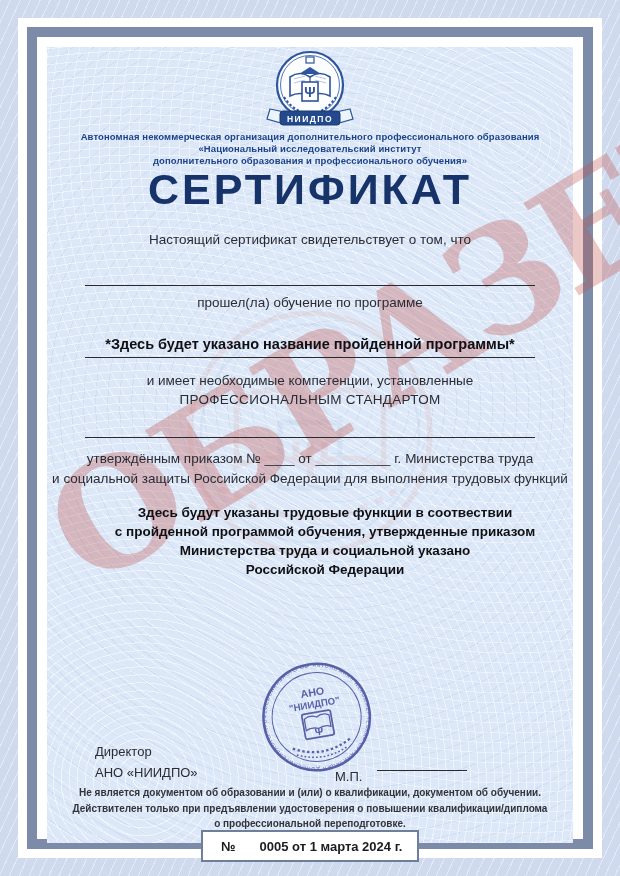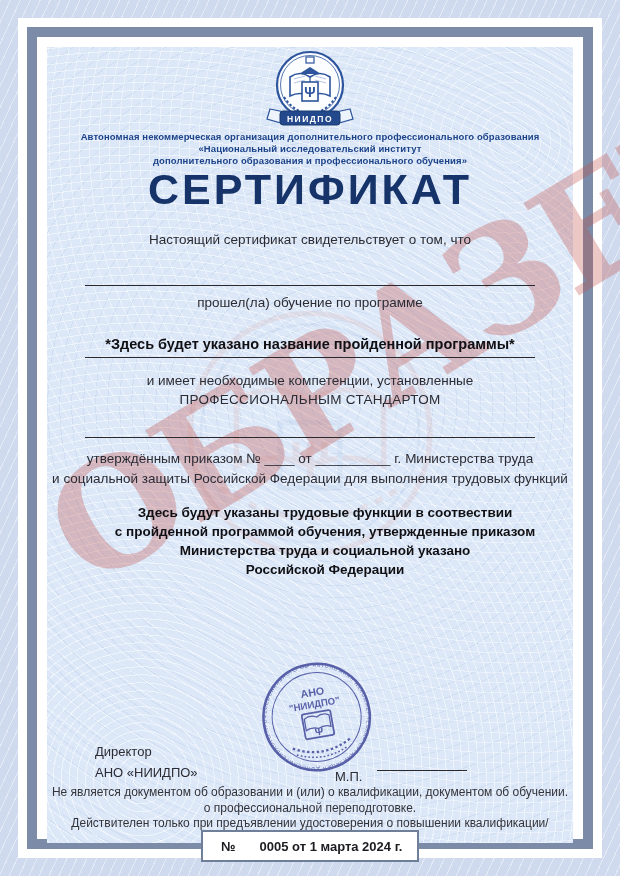--- a/index.html
+++ b/index.html
@@ -25,21 +25,21 @@
   .org-line{font-size:9.5px;font-weight:bold;color:#1d4389;letter-spacing:.1px;}
   .title{font-size:43px;font-weight:700;color:#16336a;letter-spacing:3px;}
   .body-text{font-size:13.5px;color:#2b2b33;}
   .name-text{font-size:15px;font-weight:bold;color:#101014;}
   .program-text{font-size:14.5px;font-weight:bold;color:#101014;}
   .caps-text{font-size:13.5px;color:#2b2b33;letter-spacing:.3px;}
   .rule{position:absolute;height:0;border-top:1.6px solid #2a2a2e;}
   .bold-block{font-size:13.5px;line-height:19px;font-weight:bold;color:#101014;padding-left:15px;}
   .director{font-size:13px;line-height:21px;color:#2b2b33;text-align:left;}
   .mp{font-size:13px;color:#2b2b33;margin-top:12px;}
-  .fine{font-size:12px;line-height:15.5px;color:#33333a;}
+  .fine{font-size:10px;line-height:15.5px;color:#33333a;font-weight:bold;}
   .number-box{
     position:absolute;top:830px;left:50%;transform:translateX(-50%);
     width:214px;height:28px;background:#ffffff;border:2px solid #6f7f9a;
     display:flex;align-items:center;justify-content:flex-start;
     font-size:13px;font-weight:bold;color:#1b1b20;z-index:5;
   }
   .number-box .nl{margin-left:18px;}
   .number-box .nv{margin-left:24px;}
   .watermark{
     position:absolute;left:-40px;top:210px;width:780px;
@@ -152,22 +152,22 @@
 
       <div class="director" style="position:absolute;left:48px;top:694px;">
         <div>Директор</div>
         <div>АНО «НИИДПО»</div>
       </div>
       <div class="mp" style="position:absolute;left:288px;top:710px;">М.П.</div>
       <div class="rule" style="top:723px;left:330px;width:90px;border-top-width:1.5px;"></div>
 
       <div class="abs fine" style="top:738px">
         <div>Не является документом об образовании и (или) о квалификации, документом об обучении.</div>
+        <div>Действителен только при предъявлении удостоверения о повышении квалификации/диплома</div>
         <div>о профессиональной переподготовке.</div>
-        <div>Действителен только при предъявлении удостоверения о повышении квалификации/диплома</div>
       </div>
 
     </div>
   </div>
 
   <div class="number-box">
     <span class="nl">№</span>
     <span class="nv">0005 от 1 марта 2024 г.</span>
   </div>
 

